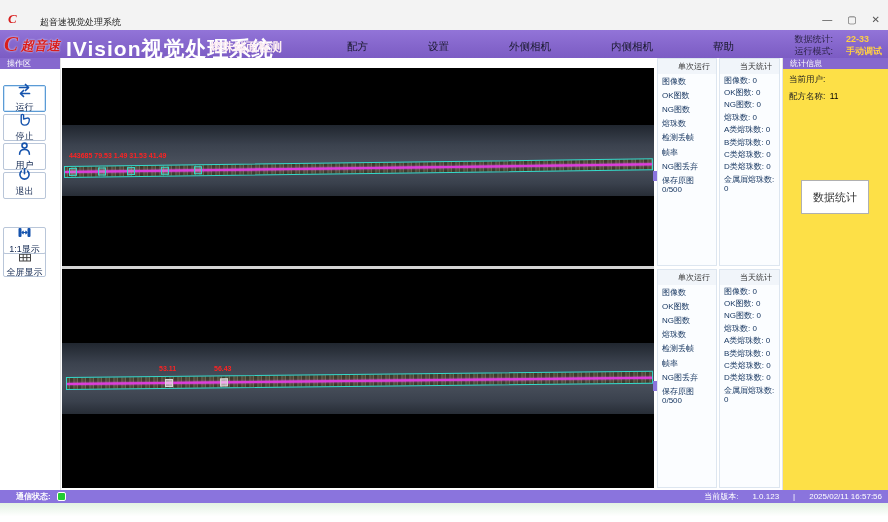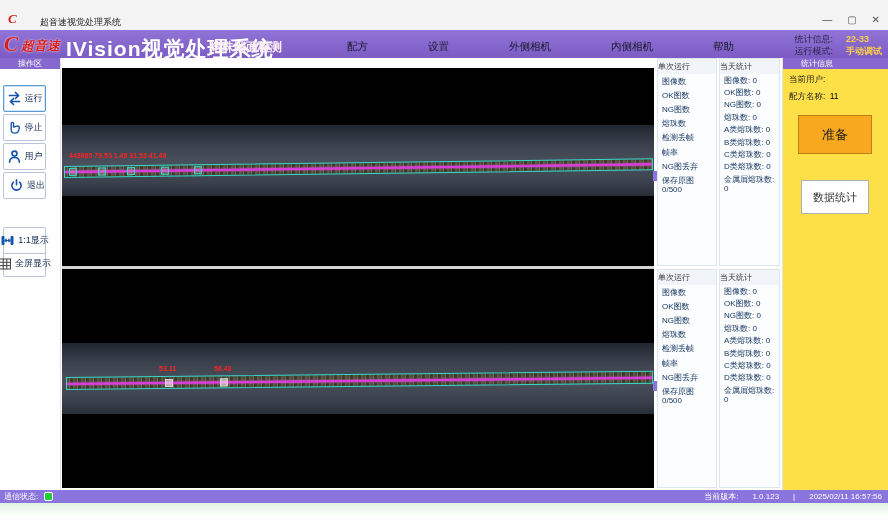--- a/index.html
+++ b/index.html
@@ -25,24 +25,24 @@
   .subtitle{position:absolute;left:210px;top:9px;color:#fdeef2;font-size:12px;font-weight:bold;}
   .menu{position:absolute;left:303px;top:10px;display:flex;gap:16px;
         font-size:10.5px;color:#18182c;}
   .menu div{cursor:default;margin-left:44px;}
   .devinfo{position:absolute;right:6px;top:3px;font-size:9px;color:#2c2347;line-height:12px;}
   .devinfo .val{color:#ffcf43;font-weight:bold;margin-left:13px;}
   
   .sidebar{position:absolute;left:0;top:58px;width:60px;height:432px;background:#ffffff;
            border-right:1px solid #e3e3e3;}
   .panel-cap{height:11px;background:#8668ce;color:#fff;font-size:8px;line-height:11px;
-             padding-left:18px;}
+             padding-left:7px;}
   .side-btn{position:absolute;left:3px;width:43px;height:27px;background:#fff;
             border:1px solid #b9c6d9;border-radius:2px;display:flex;align-items:center;
-            justify-content:center;gap:3px;box-sizing:border-box;cursor:default;}
+            justify-content:center;gap:3px;box-sizing:border-box;cursor:default;flex-direction:column;}
   .side-btn.active{border:1px solid #5b9bd5;box-shadow:0 0 0 1px #cfe4f7 inset;}
   .side-btn .lbl{font-size:9px;color:#10264f;white-space:nowrap;}
   .side-btn svg{flex:0 0 auto;}
   
   .cam{position:absolute;left:62px;width:592px;background:#000;overflow:hidden;}
   .cam-top{top:68px;height:198px;}
   .cam-divider{position:absolute;left:62px;top:266px;width:592px;height:3px;background:#d4d4d4;}
   .cam-bottom{top:269px;height:219px;}
   .band{position:absolute;left:0;width:592px;height:71px;
         background:linear-gradient(180deg,#20262f 0%,#3b424e 28%,#4a515d 55%,#3a414d 82%,#272d36 100%);}
@@ -51,40 +51,40 @@
   .mag-line{position:absolute;left:0;right:0;top:4px;height:2px;background:#dd3cdd;
             box-shadow:0 0 2px #ff55ff;}
   .bead{position:absolute;top:1px;width:8px;height:8px;border:1px solid #35d8c8;
         box-sizing:border-box;background:rgba(200,200,190,0.25);}
   .bead.light{border-color:#d8d8d8;background:rgba(255,255,255,0.55);}
   .cam-annot{position:absolute;color:#ff2222;font-size:7px;font-weight:bold;
              white-space:nowrap;letter-spacing:0;}
   
   .stats-col{position:absolute;background:#fbfdff;border:1px solid #dde6f0;
              box-sizing:border-box;overflow:hidden;}
-  .stats-col .col-title{font-size:8px;color:#333;background:#f1f5fa;padding:2px 0 2px 0;}
+  .stats-col .col-title{font-size:8px;color:#333;background:#f1f5fa;padding:2px 0 2px 20px;}
   .stat-row{font-size:8px;color:#13335e;line-height:9px;}
   .single .stat-row{padding:2.6px 0 2.6px 4px;}
   .daily .stat-row{padding:1.7px 0 1.7px 4px;}
   .scroll-thumb{position:absolute;width:4px;height:10px;background:#8a74dd;}
   
   .infopanel{position:absolute;left:782px;top:58px;width:119px;height:432px;
              background:#fde047;border-left:1px solid #e3e3e3;box-sizing:border-box;}
   .info-row{font-size:8.5px;color:#222;margin:5px 0 0 6px;}
   .info-row .val{font-weight:normal;color:#000;margin-left:2px;}
   .prepare-btn{position:absolute;left:15px;top:57px;width:72px;height:37px;
                background:#f7a81f;border:1px solid #c07f10;font-size:13px;color:#222;
                display:flex;align-items:center;justify-content:center;cursor:default;}
   .datastats-btn{position:absolute;left:18px;top:122px;width:66px;height:32px;
                  background:#fff;border:1px solid #b0b0b0;font-size:11px;color:#333;
                  display:flex;align-items:center;justify-content:center;cursor:default;}
   
   .statusbar{position:absolute;left:0;top:490px;width:888px;height:13px;background:#8a74dd;
              color:#fff;font-size:8px;display:flex;align-items:center;}
-  .statusbar .comm{margin-left:4px;}
+  .statusbar .comm{margin-left:16px;font-weight:bold;}
   .comm-dot{width:7px;height:7px;background:#22cc33;border:1px solid #fff;border-radius:2px;
             margin-left:6px;}
   .sb-right{margin-left:auto;margin-right:6px;display:flex;gap:14px;align-items:center;}
   .bottom-strip{position:absolute;left:0;top:503px;width:888px;height:19px;
                 background:linear-gradient(180deg,#e2f2e2 0%,#ffffff 70%);}
   svg{display:block;}
 </style>
 </head>
 <body>
 
@@ -105,21 +105,21 @@
   <span class="subtitle">熔珠端面检测</span>
   <div class="menu">
 
   <div>配方</div>
       <div>设置</div>
       <div>外侧相机</div>
       <div>内侧相机</div>
       <div>帮助</div>
     </div>
   <div class="devinfo">
-    <div><span>统计信息:</span><span class="val">22-33</span></div>
+    <div><span>数据统计:</span><span class="val">22-33</span></div>
     <div><span>运行模式:</span><span class="val">手动调试</span></div>
   </div>
 </div>
 
 <div class="sidebar">
   <div class="panel-cap">操作区</div>
 
   <div class="side-btn active" style="top:27px;">
     <span>
       <svg width="15" height="15" viewBox="0 0 15 15" fill="none" stroke="#1553ad" stroke-width="1.7" stroke-linecap="round" stroke-linejoin="round">
@@ -274,21 +274,20 @@
 <div class="infopanel">
   <div class="panel-cap">统计信息</div>
   <div class="info-row">
     <span>当前用户:</span>
     <span class="val"></span>
   </div>
   <div class="info-row">
     <span>配方名称:</span>
     <span class="val">11</span>
   </div>
-  <div class="prepare-btn">准备</div>
   <div class="datastats-btn">数据统计</div>
 </div>
 
 <div class="statusbar">
   <span class="comm">通信状态:</span>
   <span class="comm-dot"></span>
   <div class="sb-right">
     <span>当前版本:</span>
     <span>1.0.123</span>
     <span>|</span>

